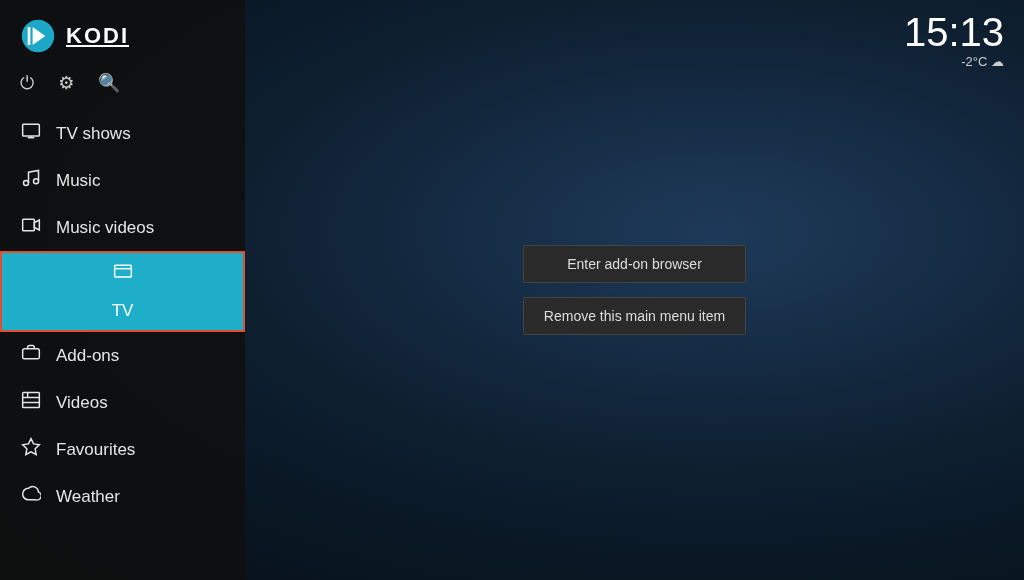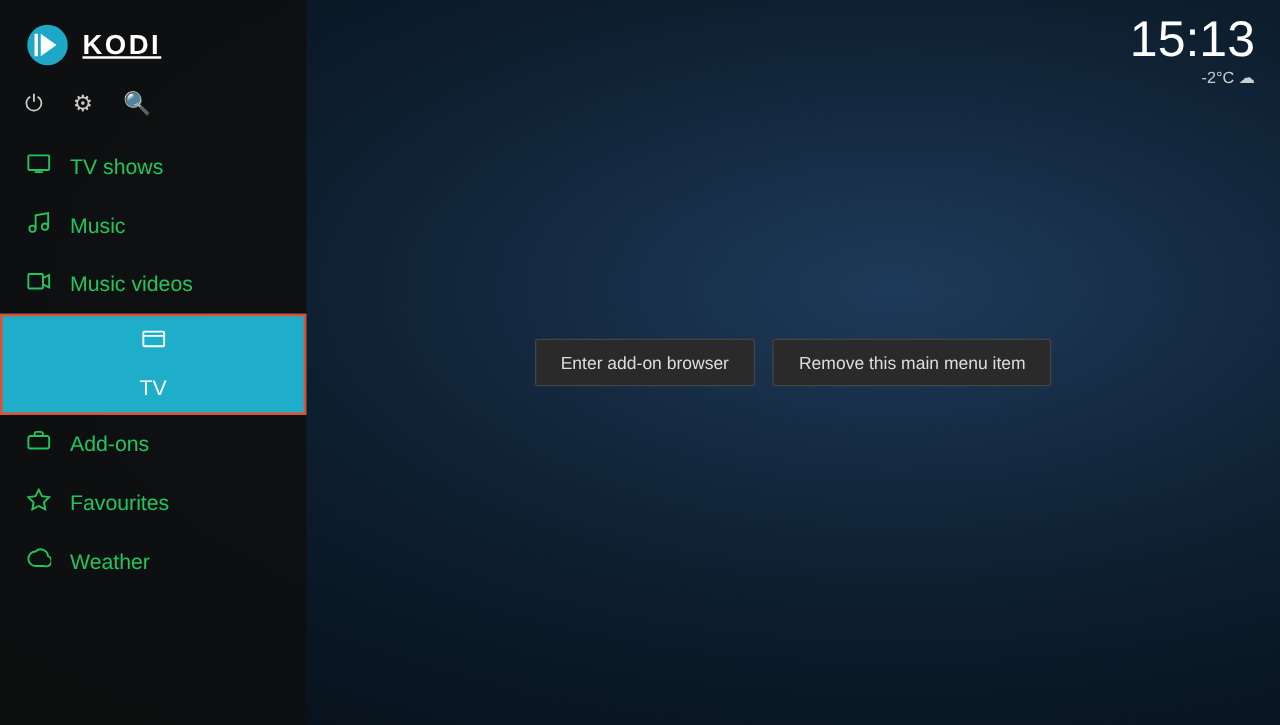--- a/index.html
+++ b/index.html
@@ -75,21 +75,21 @@
       display: flex;
       flex-direction: column;
     }
 
     .nav-item {
       display: flex;
       align-items: center;
       gap: 14px;
       padding: 11px 20px;
       cursor: pointer;
-      color: #22c55e;
+      color: #e5e5e5;
       font-size: 17px;
       position: relative;
     }
 
     .nav-item.active {
       background: #1eaec9;
       color: #fff;
       outline: 2px solid #e05030;
       outline-offset: -2px;
       flex-direction: column;
@@ -152,20 +152,21 @@
       color: #ddd;
       font-size: 15px;
       line-height: 1.7;
       max-width: 620px;
       margin-bottom: 24px;
     }
 
     .action-buttons {
       display: flex;
       gap: 14px;
+      flex-direction: column;
     }
 
     .action-btn {
       background: #2a2a2a;
       color: #ddd;
       border: 1px solid #444;
       padding: 10px 20px;
       font-size: 14px;
       cursor: pointer;
       border-radius: 2px;
@@ -248,20 +249,31 @@
     <div class="nav-item">
       <span class="nav-icon">
         <svg class="icon-svg" viewBox="0 0 24 24">
             <path d="M20 7H4a2 2 0 00-2 2v8a2 2 0 002 2h16a2 2 0 002-2V9a2 2 0 00-2-2z" fill="none" stroke="currentColor" stroke-width="1.8"></path>
             <path d="M16 7V5a2 2 0 00-2-2h-4a2 2 0 00-2 2v2" fill="none" stroke="currentColor" stroke-width="1.8"></path>
           </svg>
       </span>
       <span>Add-ons</span>
     </div>
 
+    <div class="nav-item">
+      <span class="nav-icon">
+        <svg class="icon-svg" viewBox="0 0 24 24">
+            <rect x="2" y="3" width="20" height="18" rx="1" fill="none" stroke="currentColor" stroke-width="1.8"></rect>
+            <line x1="2" y1="9" x2="22" y2="9" stroke="currentColor" stroke-width="1.8"></line>
+            <line x1="2" y1="15" x2="22" y2="15" stroke="currentColor" stroke-width="1.8"></line>
+            <line x1="8" y1="3" x2="8" y2="9" stroke="currentColor" stroke-width="1.8"></line>
+          </svg>
+      </span>
+      <span>Videos</span>
+    </div>
 
     <div class="nav-item">
       <span class="nav-icon">
         <svg class="icon-svg" viewBox="0 0 24 24">
             <polygon points="12,2 15.09,8.26 22,9.27 17,14.14 18.18,21.02 12,17.77 5.82,21.02 7,14.14 2,9.27 8.91,8.26" fill="none" stroke="currentColor" stroke-width="1.8"></polygon>
           </svg>
       </span>
       <span>Favourites</span>
     </div>
 

